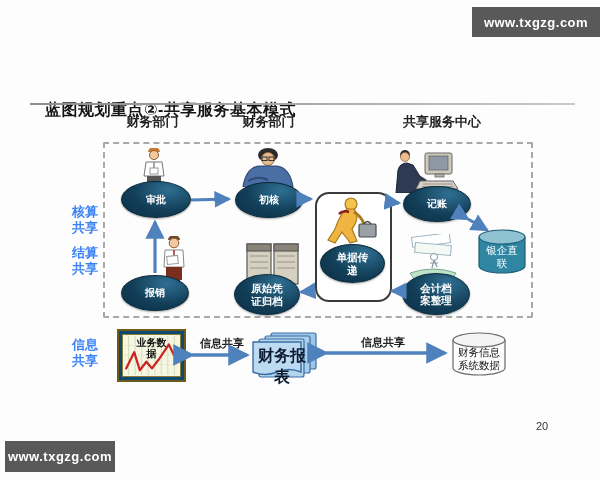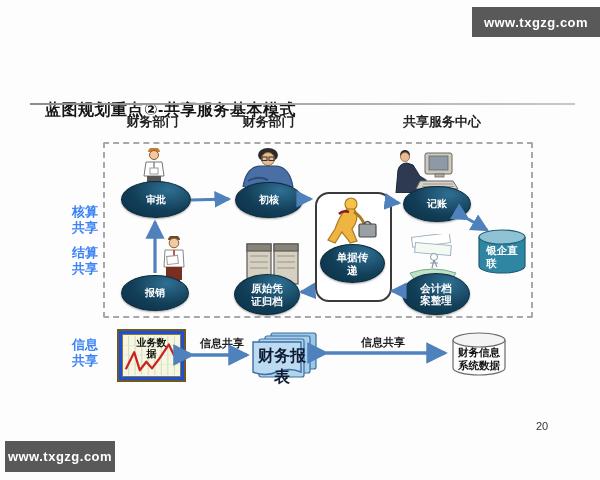--- a/index.html
+++ b/index.html
@@ -13,24 +13,24 @@
   .rule{background:linear-gradient(to right,#8c8c8c,#c9c9c9);height:2px;}
   .colhdr{font-size:13px;font-weight:bold;text-align:center;color:#222;}
   .rowlbl{font-size:13px;font-weight:bold;text-align:center;color:#3b82f6;line-height:1.25;}
   .dashedbox{border:2px dashed #a8a8a8;border-radius:2px;}
   .ellipse{border-radius:50%;display:flex;align-items:center;justify-content:center;text-align:center;
            color:#fff;font-weight:bold;font-size:10px;line-height:1.15;
            background:radial-gradient(ellipse at 68% 22%, #2f6f92 0%, #123e57 55%, #0b3048 100%);
            border:1px solid #092a3c;box-shadow:0 1px 2px rgba(0,0,0,.35);}
   .ellipse.small{font-size:10.5px;}
   .transferbox{border:2px solid #3a3a3a;border-radius:14px;background:#fff;}
-  .cyl-label{display:flex;align-items:center;justify-content:center;text-align:left;
-             font-weight:bold;line-height:1.2;}
+  .cyl-label{display:flex;align-items:center;justify-content:center;text-align:center;
+             font-weight:normal;line-height:1.2;}
   .arrowlbl{font-size:11px;font-weight:bold;color:#222;text-align:center;}
-  .chartframe{background:#1d4ed8;border:2px solid #6e5a1d;padding:3px;box-sizing:border-box;}
+  .chartframe{background:#0c4a6e;border:2px solid #6e5a1d;padding:3px;box-sizing:border-box;}
   .chartinner{position:relative;width:100%;height:100%;background:#f6f6e2;border:1px solid #8a7a3a;box-sizing:border-box;}
   .chartlabel{position:absolute;top:2px;left:0;right:0;text-align:center;font-size:10px;font-weight:bold;color:#111;line-height:1.1;}
   .doclabel{position:absolute;top:14px;left:4px;width:54px;text-align:center;font-size:16px;font-weight:bold;color:#0e1c33;}
   .pagenum{font-size:11px;color:#333;}
   svg{display:block;}
 </style>
 </head>
 <body>
 
 <div class="slide">

